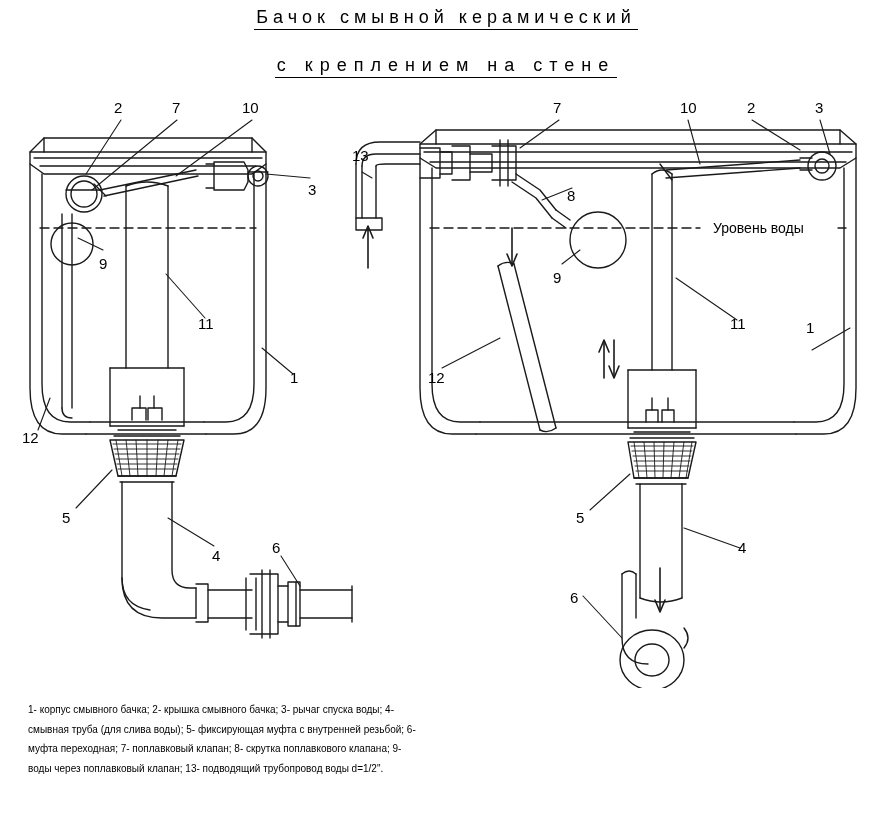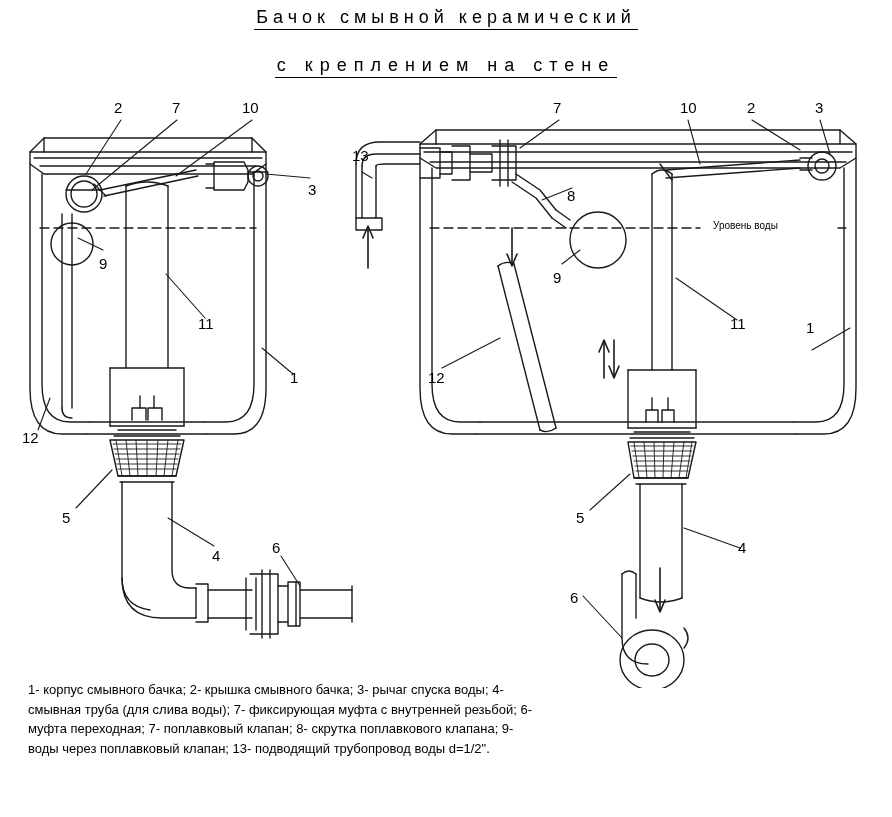--- a/index.html
+++ b/index.html
@@ -61,32 +61,32 @@
   .num {
     position: absolute;
     font-size: 15px;
     font-family: "Liberation Sans", sans-serif;
     color: #000;
     line-height: 15px;
     white-space: nowrap;
   }
   .wl-label {
     position: absolute;
-    font-size: 10px;
+    font-size: 14px;
     color: #000;
     white-space: nowrap;
   }
 
   
   #legend {
     position: absolute;
     left: 28px;
-    top: 680px;
+    top: 700px;
     width: 840px;
-    font-size: 13px;
+    font-size: 10px;
     line-height: 19.5px;
     color: #000;
   }
   #legend p {
     margin: 0;
     text-align: left;
   }
 </style>
 </head>
 <body>
@@ -378,18 +378,18 @@
     <div class="num" style="left:806px; top:242px;">1</div>
     <div class="num" style="left:576px; top:432px;">5</div>
     <div class="num" style="left:738px; top:462px;">4</div>
     <div class="num" style="left:570px; top:512px;">6</div>
 
     <div class="wl-label" style="left:713px; top:142px;">Уровень воды</div>
   </div>
 
   <div id="legend">
     <p>1- корпус смывного бачка;  2- крышка смывного бачка;  3- рычаг спуска воды;  4-</p>
-    <p>смывная труба (для слива воды);  7- фиксирующая муфта с внутренней резьбой;  6-</p>
+    <p>смывная труба (для слива воды);  5- фиксирующая муфта с внутренней резьбой;  6-</p>
     <p>муфта переходная;  7- поплавковый клапан;  8- скрутка поплавкового клапана;  9-</p>
     <p>воды через поплавковый клапан;  13- подводящий трубопровод воды d=1/2".</p>
   </div>
 
 </div>
 
 </body></html>

